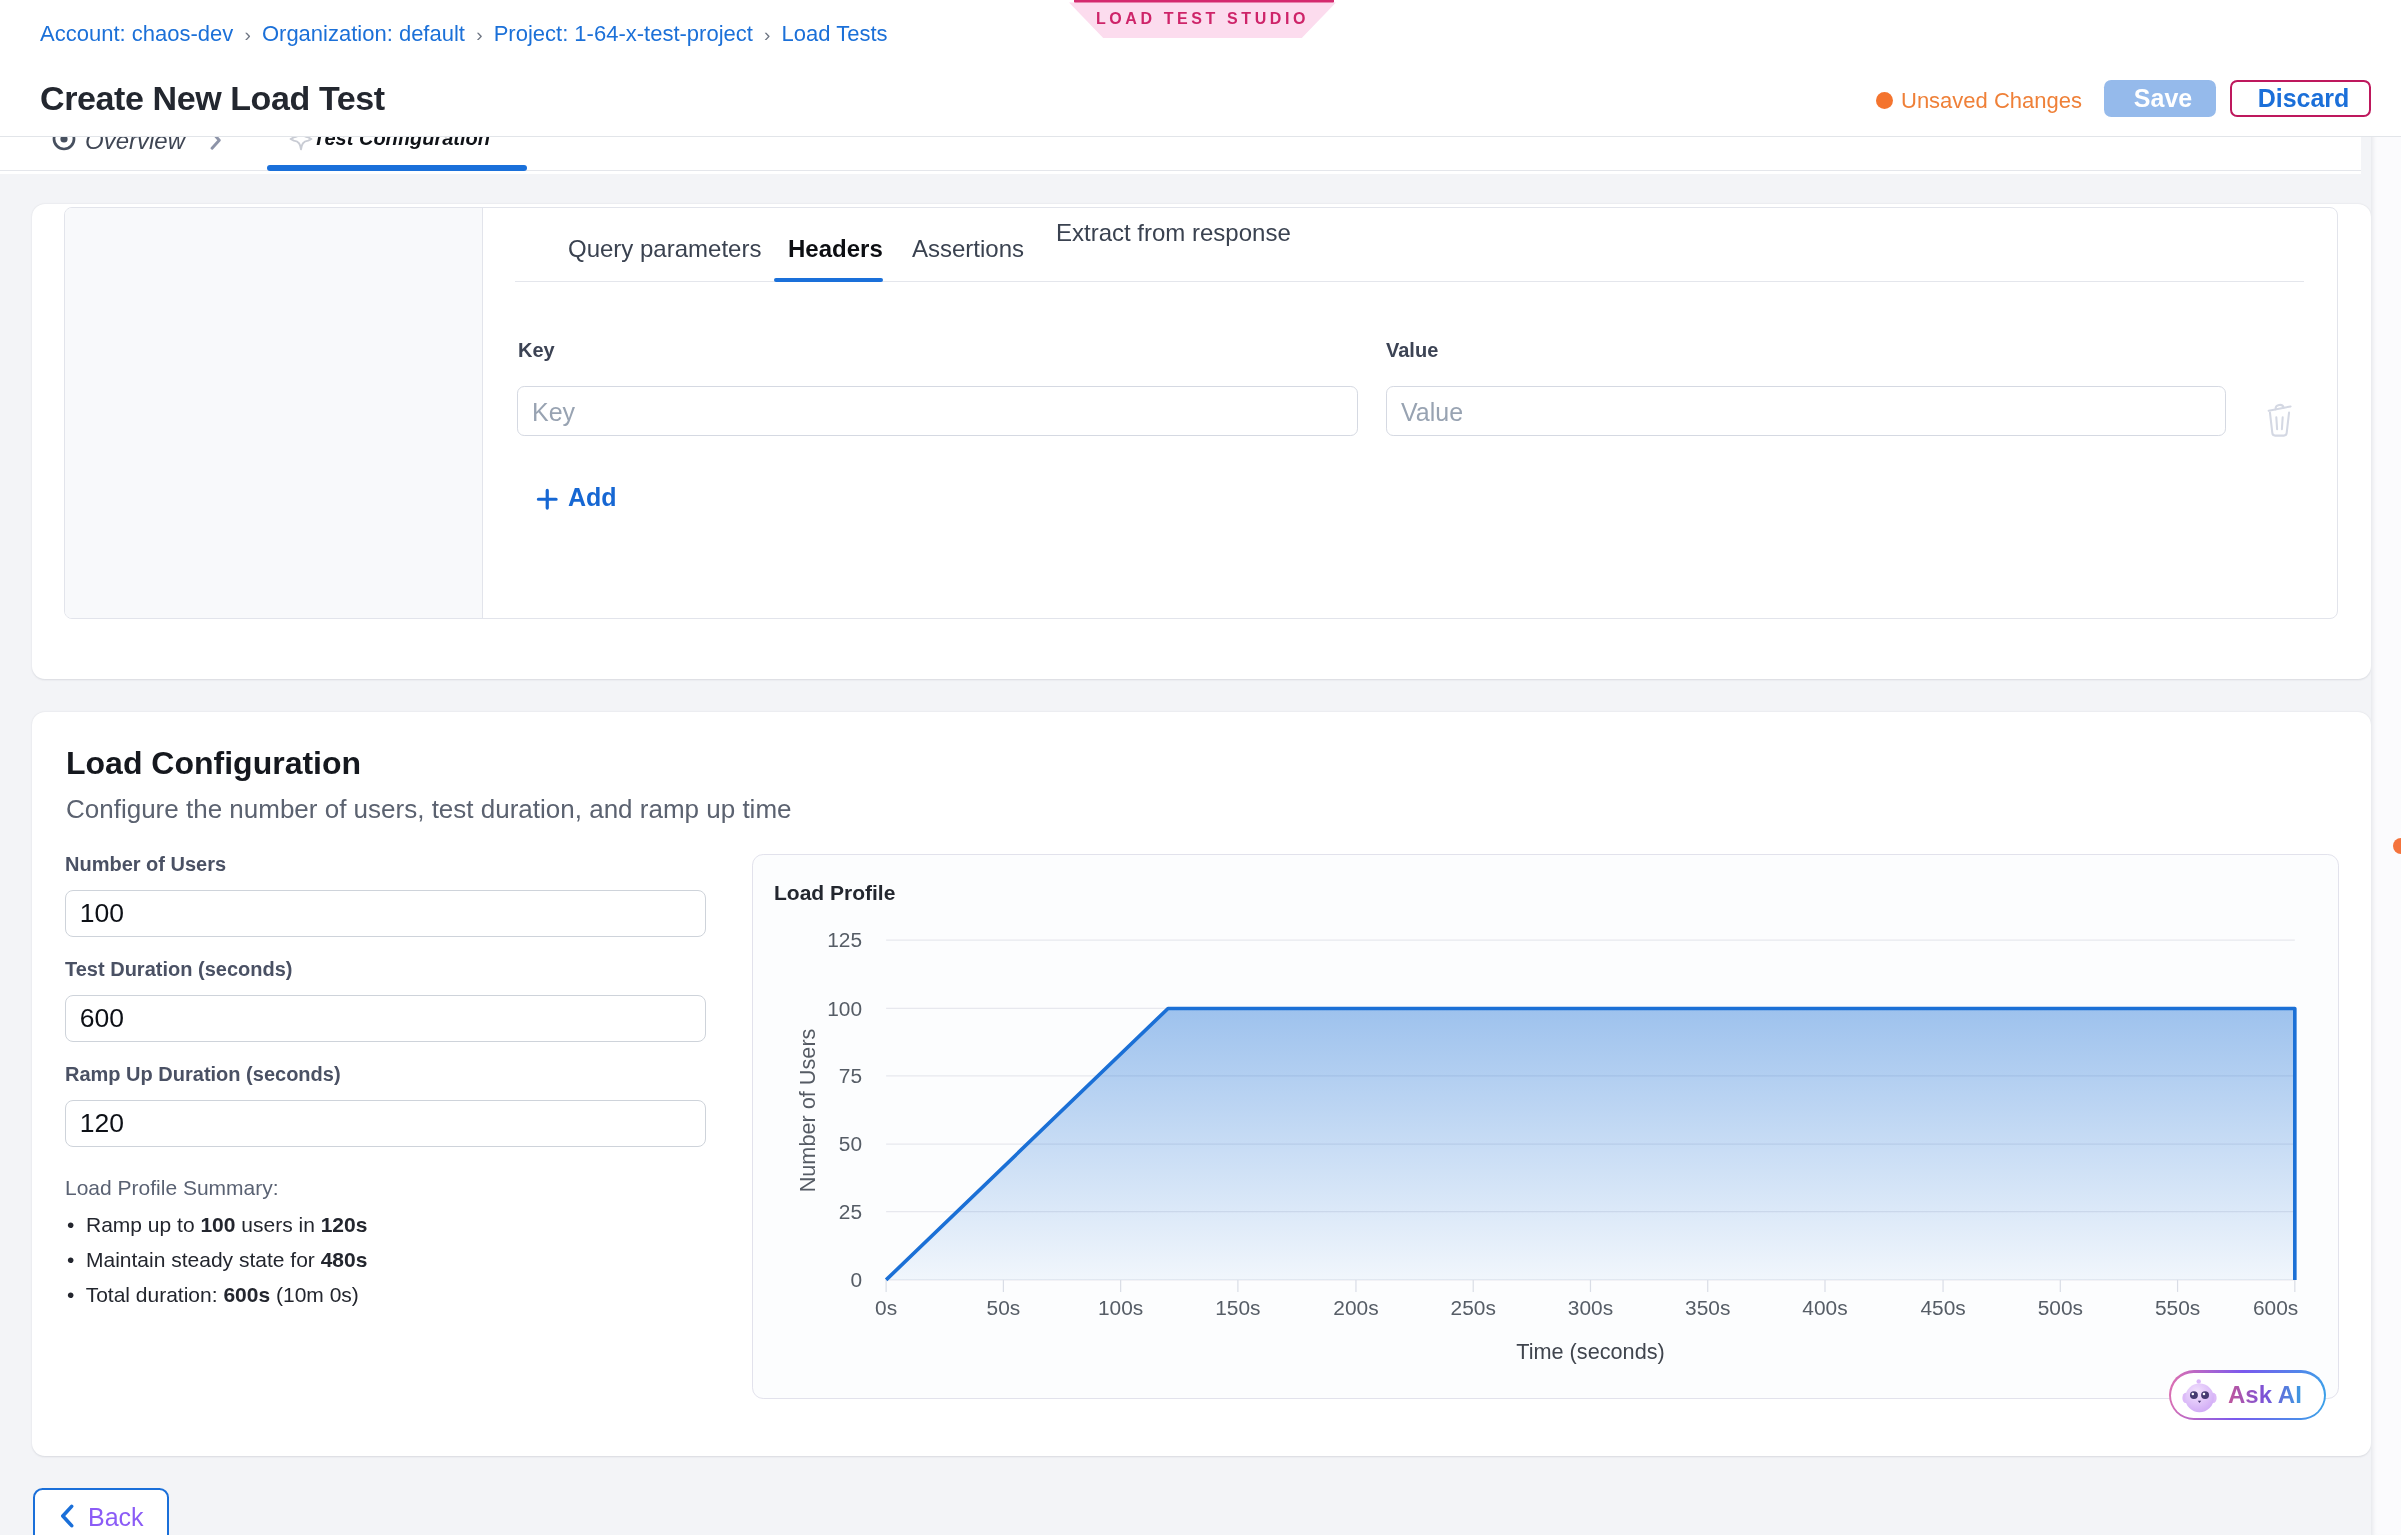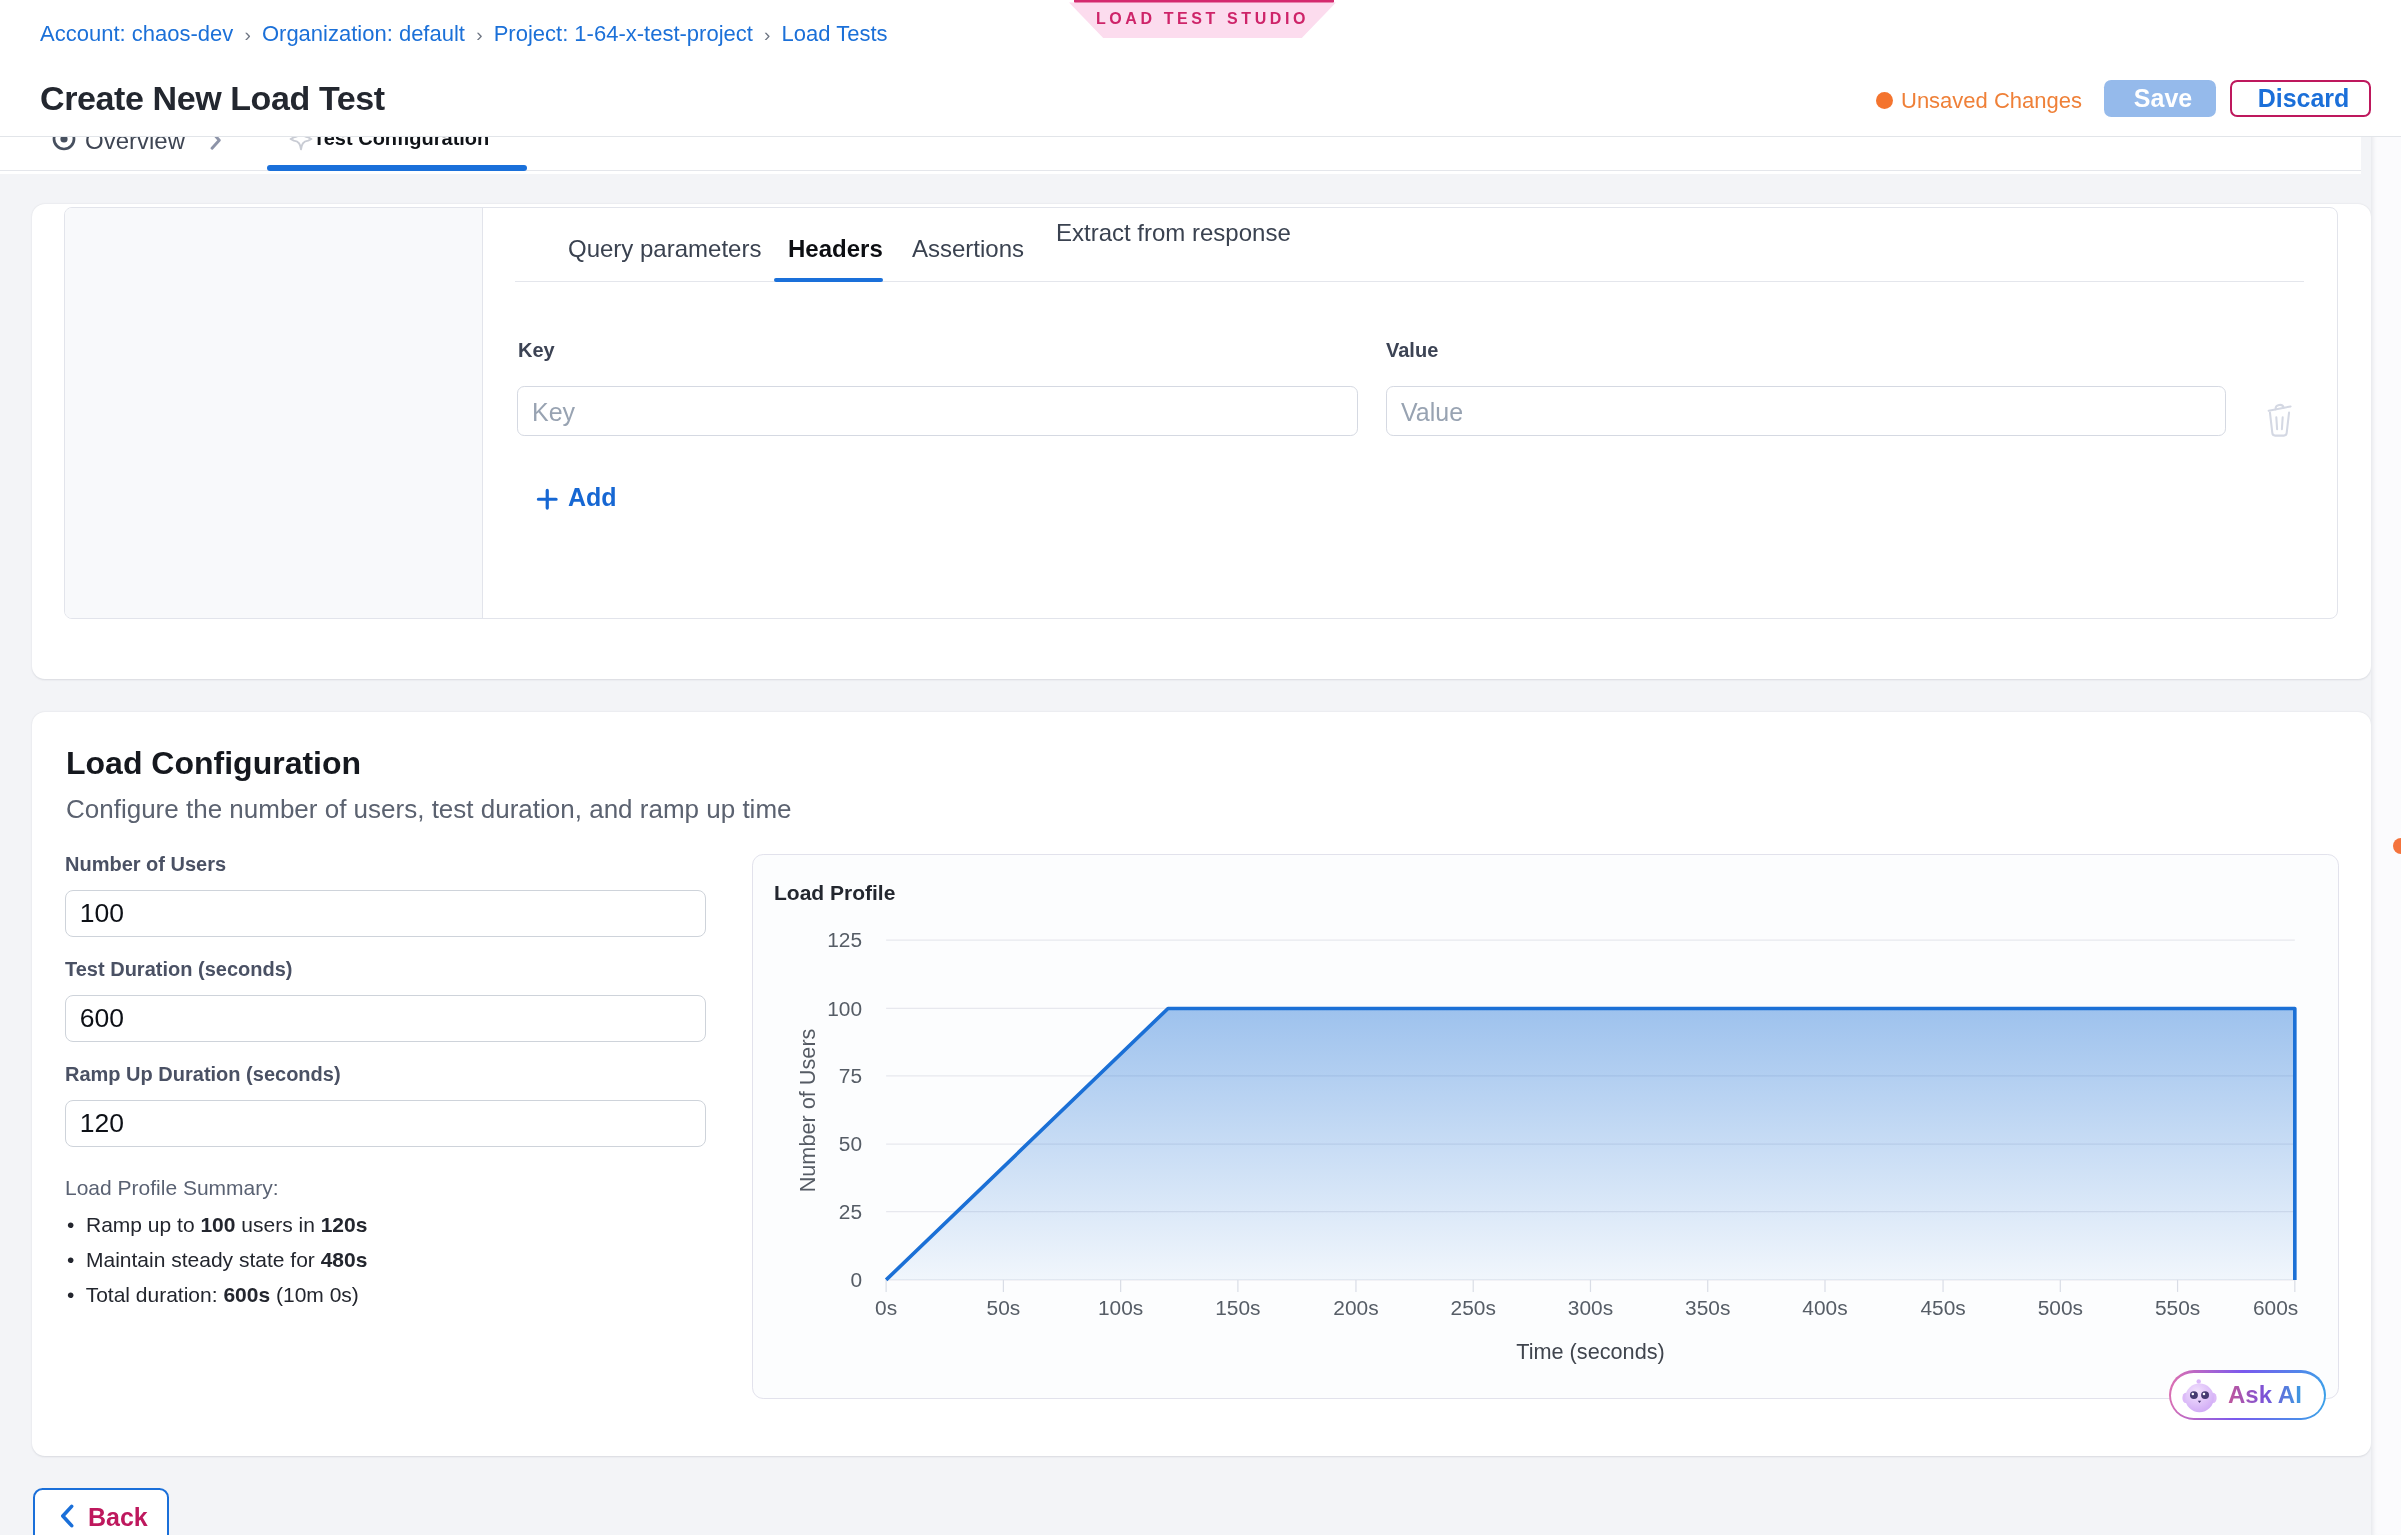--- a/index.html
+++ b/index.html
@@ -44,21 +44,21 @@
   #badgetext { position:absolute; left:1069px; top:9.6px; width:267px; text-align:center; font-size:16px; font-weight:bold;
                letter-spacing:3.6px; color:#ce2469; }
 
   #unsaved { position:absolute; left:1901px; top:88px; font-size:22px; color:#ef8038; }
   #udot { position:absolute; left:1876px; top:92px; width:17px; height:17px; border-radius:50%; background:#f4742e; }
   .btn { position:absolute; top:80px; height:37px; border-radius:7.2px; font-size:25px; font-weight:bold; text-align:center;padding-left:6px; }
   #savebtn { left:2104px; width:112px; background:#95baeb; color:#ffffff; line-height:37px; }
   #discardbtn { left:2230px; width:141px; background:#ffffff; color:#1b6fd9; border:2px solid #be185d; line-height:33px; }
 
   
-  #tabband { position:absolute; left:0; top:137px; width:2361px; height:37px; background:#ffffff; overflow:hidden; }
+  #tabband { position:absolute; left:0; top:137px; width:2361px; height:37px; background:#ffffff; overflow:hidden;font-style:italic; }
   #tabband .bline { position:absolute; left:0; top:33px; width:2401px; height:1.2px; background:#e4e6eb; }
   #bigblue { position:absolute; left:267px; top:28px; width:260px; height:5.6px; border-radius:3.2px; background:#1a70da; }
 
   
   #h2t { position:absolute; left:66px; top:745px; font-size:32px; font-weight:bold; color:#15181e; }
   #sub2 { position:absolute; left:66px; top:794px; font-size:26px; color:#5b6270; }
   .flabel { position:absolute; left:65px; font-size:20px; font-weight:bold; color:#4a5164; }
   .finput { position:absolute; left:65px; width:641px; height:47px; border:1.6px solid #ced3da; border-radius:8px; background:#fff;
             font-size:26.5px; color:#0d1016; line-height:45px; padding-left:13.7px; }
   #lps { position:absolute; left:65px; top:1176px; font-size:21px; color:#5a6273; }
@@ -223,21 +223,21 @@
     <circle cx="14.6" cy="20" r="1.6" fill="#ffffff"></circle>
     <circle cx="28.6" cy="20" r="1.6" fill="#ffffff"></circle>
     <path d="M20.8 28.5 L25.2 28.5 L23 31.5 Z" fill="#463a72"></path>
   </svg>
   <div id="asktext">Ask AI</div>
 
   <div id="backbtn"></div>
   <svg class="abs" style="left:58px; top:1503px;" width="17.7" height="26" viewBox="0 0 22 32">
     <path d="M17 4 L6 16 L17 28" fill="none" stroke="#1a6fd9" stroke-width="4.5" stroke-linecap="round" stroke-linejoin="round"></path>
   </svg>
-  <div class="abs" style="left:88px; top:1503px; font-size:25px; font-weight:bold; color:#be185d;">Back</div>
+  <div class="abs" style="left:88px; top:1503px; font-size:25px; font-weight:normal; color:#8b5cf6;">Back</div>
 
   <div id="tabband">
     <svg class="abs" style="left:52px; top:-9.6px;" width="24" height="24" viewBox="0 0 30 30">
       <circle cx="15" cy="15" r="12.5" fill="none" stroke="#47505f" stroke-width="3.4"></circle>
       <circle cx="15" cy="15" r="4.5" fill="#47505f"></circle>
     </svg>
     <div class="abs" style="left:85px; top:-9.6px; font-size:24px; color:#3f4654;">Overview</div>
     <svg class="abs" style="left:204px; top:-8px;" width="22.5" height="22.5" viewBox="0 0 28 28">
       <path d="M10 4 L19 14 L10 24" fill="none" stroke="#8d94a8" stroke-width="3.6" stroke-linecap="round" stroke-linejoin="round"></path>
     </svg>

